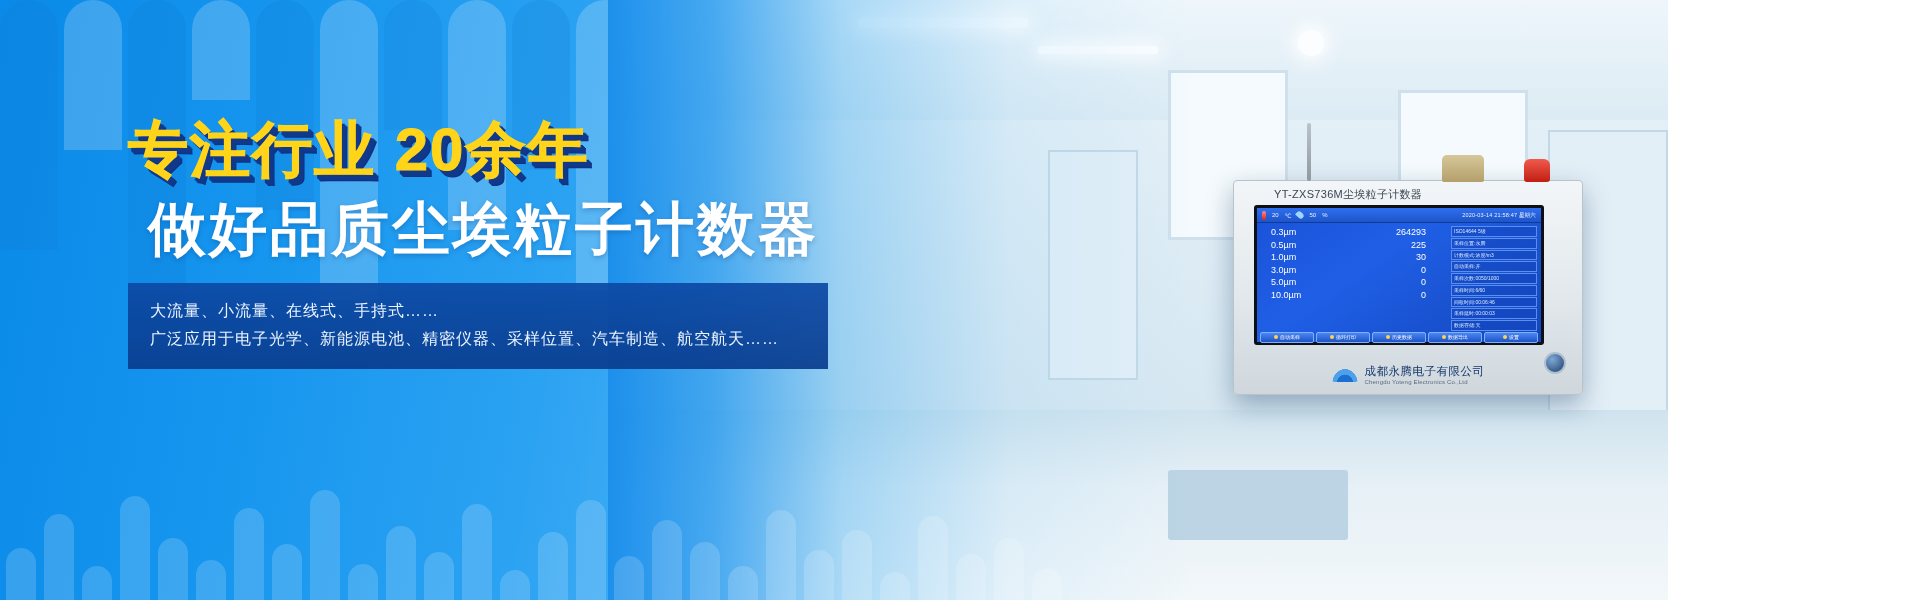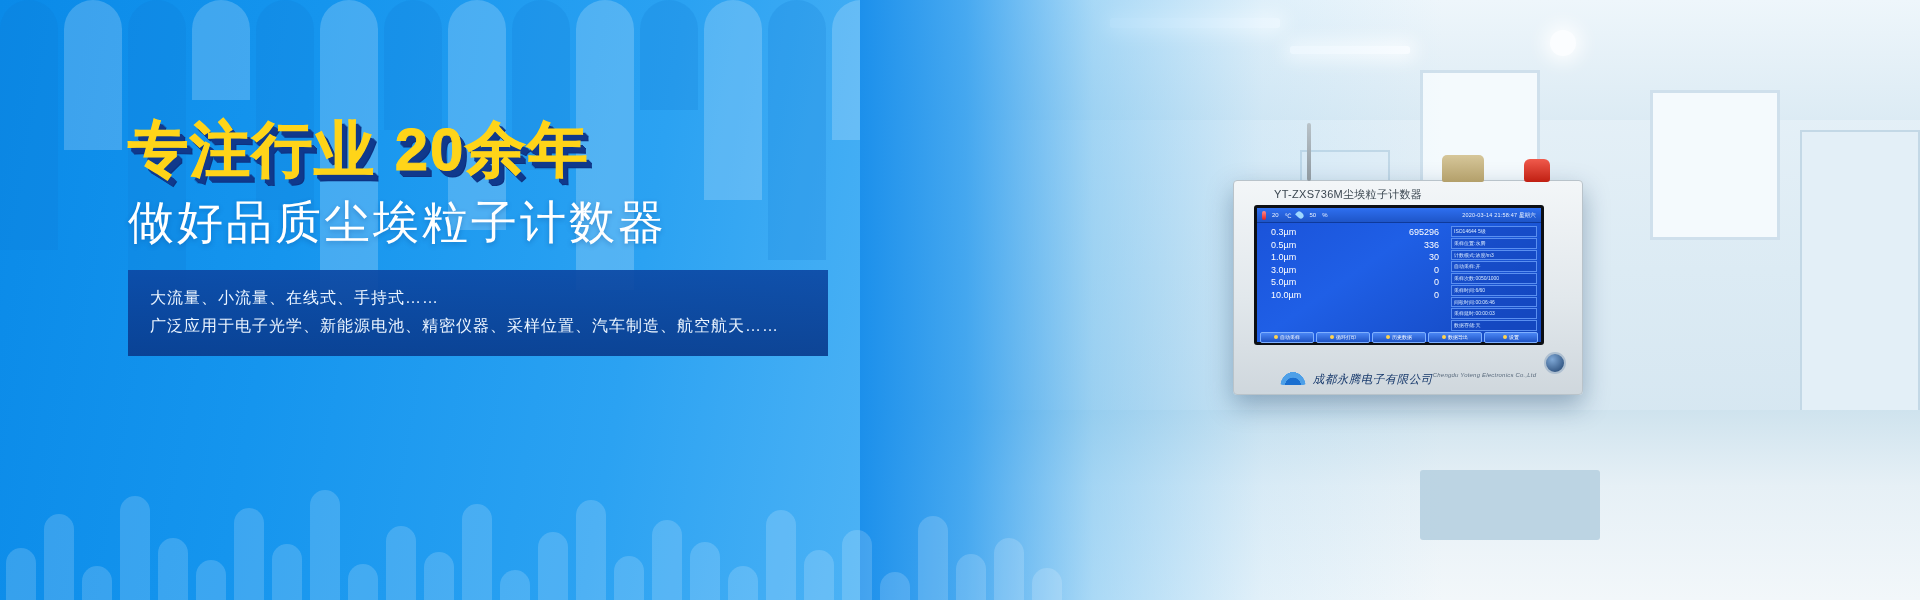--- a/index.html
+++ b/index.html
@@ -1,21 +1,21 @@
 <!DOCTYPE html>
 <html><head>
 <meta charset="utf-8">
 <style>
   * { box-sizing: border-box; margin: 0; padding: 0; }
   html, body {
     width: 1920px; height: 600px; overflow: hidden;
     font-family: "Liberation Sans", "DejaVu Sans", sans-serif;
   }
   #banner {
-    position: relative; width: 1920px; height: 600px; overflow: hidden;
+    position: relative; width: 1668px; height: 600px; overflow: hidden;
     background: linear-gradient(100deg,
       #0a8ae8 0%, #1595ee 16%, #2ba2f2 34%, #56b7f6 52%,
       #86cdf8 66%, #b4dff9 78%, #d3ebfb 88%, #e9f4fd 100%);
   }
 
   
   .bars { position: absolute; inset: 0; pointer-events: none; }
   .bar {
     position: absolute; border-radius: 999px 999px 0 0;
     background: rgba(255,255,255,0.13);
@@ -36,23 +36,24 @@
   .headline1 {
     font-size: 60px; font-weight: bold; letter-spacing: 2px;
     color: #ffd419; line-height: 1.05; white-space: nowrap;
     -webkit-text-stroke: 1px #ffd419;
     text-shadow:
        4px 5px 0 #10398c, 5px 6px 0 #10398c, 3px 4px 0 #10398c,
        6px 7px 0 #0d3280;
   }
   .headline2 {
     margin-top: 16px;
-    font-size: 46px; font-weight: normal; letter-spacing: 3px;
+    font-size: 58px; font-weight: bold; letter-spacing: 3px;
     color: #ffffff; line-height: 1.1; white-space: nowrap;
     text-shadow: 0 2px 5px rgba(10,60,130,0.30);
+    margin-left: 20px;
   }
   .subblock {
     margin-top: 22px; width: 700px; padding: 14px 22px 16px 22px;
     background: linear-gradient(180deg, rgba(12,73,165,0.92), rgba(9,60,142,0.92));
   }
   .subline {
     color: #eaf4ff; font-size: 16px; line-height: 1.75; letter-spacing: 1px;
     white-space: nowrap;
   }
 
@@ -115,21 +116,21 @@
   }
   .scr-top {
     height: 15px; flex: 0 0 15px; background: linear-gradient(180deg,#2e6ff0,#1e55c8);
     display: flex; align-items: center; gap: 6px; padding: 0 5px;
     font-size: 6px; color: #eaf2ff; border-bottom: 1px solid #0e3a9c;
   }
   .ic-temp { width: 4px; height: 9px; background: linear-gradient(180deg,#ff8a8a,#e02020); border-radius: 2px; }
   .ic-hum  { width: 6px; height: 8px; background: #9fd8ff; border-radius: 0 60% 60% 60%; transform: rotate(-45deg); }
   .scr-dt { margin-left: auto; font-size: 5.5px; letter-spacing: .2px; }
 
-  .scr-body { flex: 1; display: flex; padding: 3px 4px 0 4px; gap: 8px; }
+  .scr-body { flex: 1; display: flex; padding: 3px 4px 0 4px; gap: 21px; }
   .readings { flex: 1 1 auto; display: flex; flex-direction: column; justify-content: flex-start; gap: 1px; padding-top: 1px; }
   .rrow { display: flex; justify-content: space-between; font-size: 9px; color: #ffffff; line-height: 1.28; padding: 0 4px 0 10px; }
   .rrow .rv { font-weight: normal; }
 
   .infopanel { width: 86px; flex: 0 0 86px; display: flex; flex-direction: column; gap: 1px; }
   .irow {
     font-size: 5px; color: #d8eaff; border: 1px solid #5a8ff0;
     background: rgba(20,70,190,0.55); padding: 1px 2px; line-height: 1.35;
     white-space: nowrap; overflow: hidden;
   }
@@ -147,21 +148,21 @@
     display: flex; align-items: center; justify-content: center; gap: 7px;
   }
   .logo-mark {
     width: 26px; height: 13px;
     background: radial-gradient(ellipse at 50% 120%, #1a6fd0 0 45%, transparent 46%),
                 radial-gradient(ellipse at 50% 120%, #4ea0e8 0 70%, transparent 71%);
     border-radius: 3px;
   }
   .brand-cn { font-size: 11.5px; color: #16386b; letter-spacing: .5px; }
   .brand-en { font-size: 6px; color: #5a6b7d; letter-spacing: .2px; }
-  .brand-txt { display: flex; line-height: 1.25; font-style: italic; }
+  .brand-txt { display: flex; flex-direction: column; line-height: 1.25; }
   .pwr {
     position: absolute; right: 16px; bottom: 20px; width: 22px; height: 22px;
     border-radius: 50%; background: radial-gradient(circle at 35% 30%, #7fa8d6, #1d3f6b);
     border: 2px solid #aebfd0;
   }
 </style>
 </head>
 <body>
 
 <div id="banner">
@@ -257,25 +258,25 @@
           <span class="ic-hum"></span>
           <span>50</span>
           <span>%</span>
           <span class="scr-dt">2020-03-14 21:58:47 星期六</span>
         </div>
 
         <div class="scr-body">
           <div class="readings">
             <div class="rrow">
               <span class="rs">0.3µm</span>
-              <span class="rv">695296</span>
+              <span class="rv">264293</span>
             </div>
             <div class="rrow">
               <span class="rs">0.5µm</span>
-              <span class="rv">336</span>
+              <span class="rv">225</span>
             </div>
             <div class="rrow">
               <span class="rs">1.0µm</span>
               <span class="rv">30</span>
             </div>
             <div class="rrow">
               <span class="rs">3.0µm</span>
               <span class="rv">0</span>
             </div>
             <div class="rrow">

